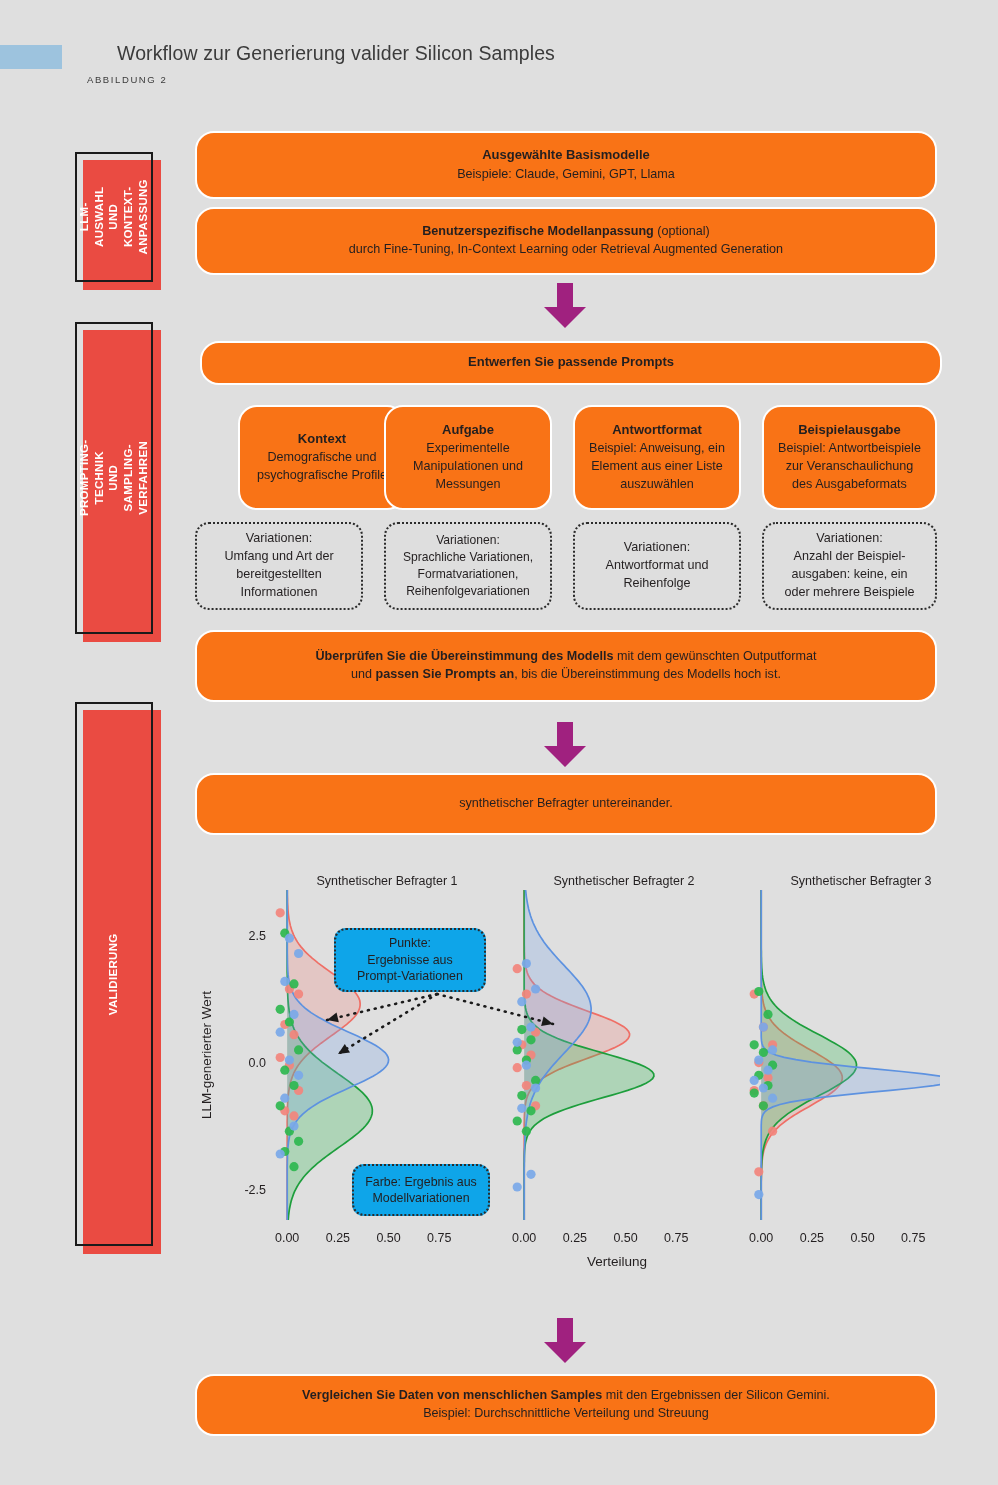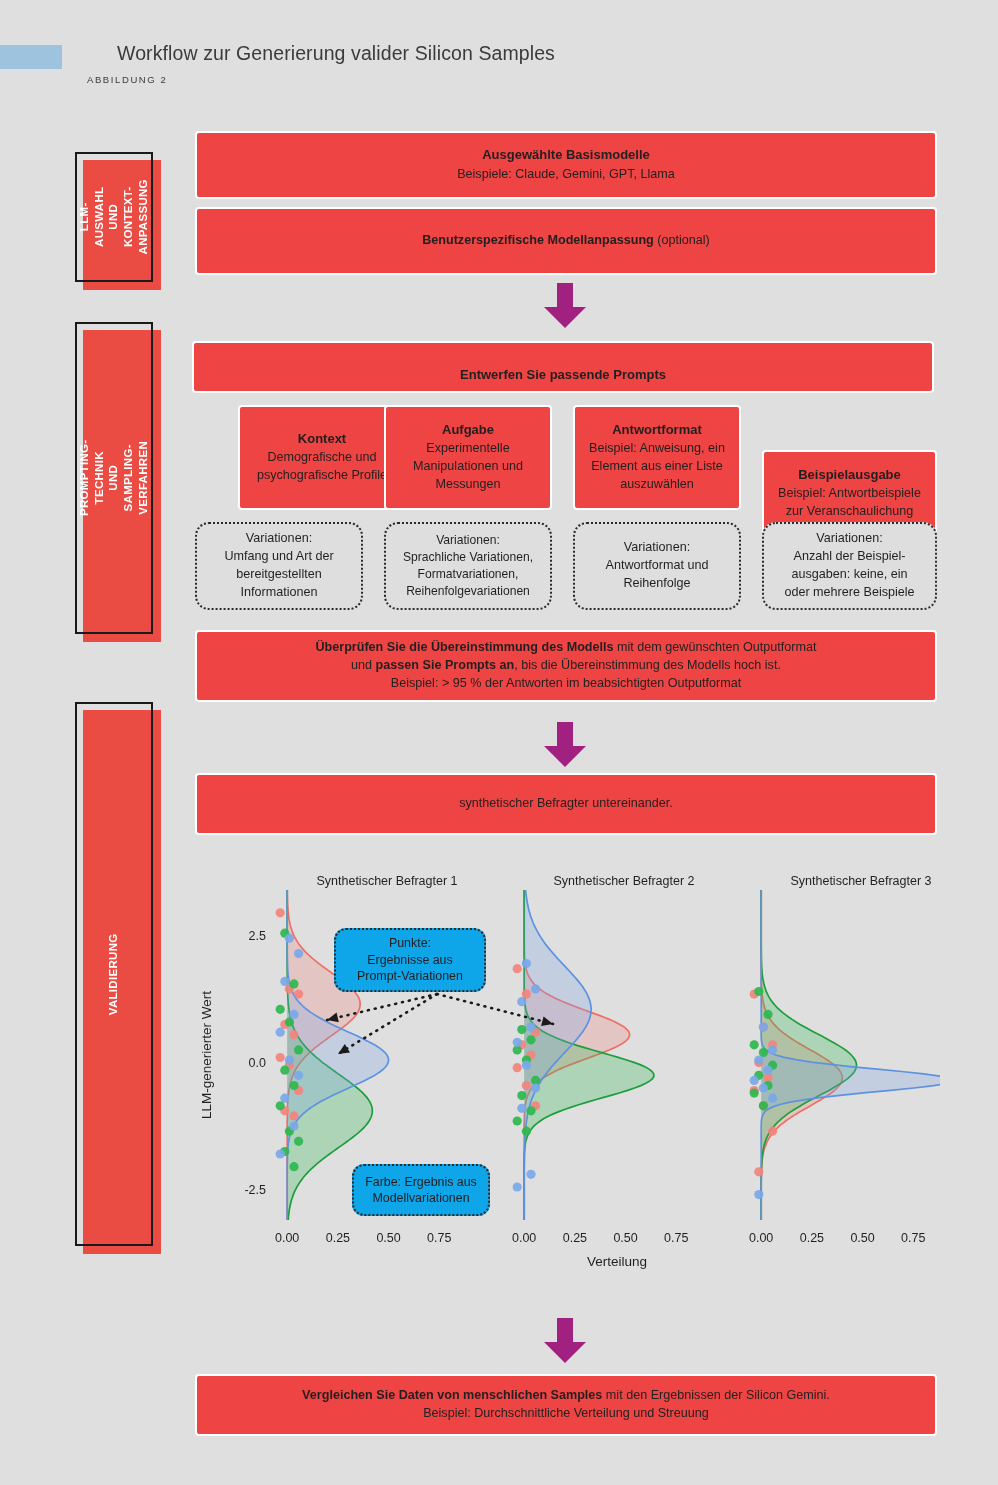--- a/index.html
+++ b/index.html
@@ -28,23 +28,23 @@
     color:#ffffff;font-weight:bold;font-size:11.5px;line-height:1.28;
     letter-spacing:.3px;text-align:center;
   }
   #phase-1{left:75px;top:152px;width:78px;height:130px;}
   #phase-2{left:75px;top:322px;width:78px;height:312px;}
   #phase-3{left:75px;top:702px;width:78px;height:544px;}
 
   
   .box{
     position:absolute;
-    background:#ef4444;
+    background:#f97316;
     border:2.5px solid #ffffff;
-    border-radius:4px;
+    border-radius:19px;
     box-sizing:border-box;
     display:flex;flex-direction:column;align-items:center;justify-content:center;
     text-align:center;
     font-size:12.6px;line-height:1.42;
     color:#231f20;
     padding:6px 12px;
   }
   .box .t-bold{font-weight:bold;}
   .box .ttl{font-weight:bold;font-size:13px;margin-bottom:1px;}
   .dotted{
@@ -119,29 +119,30 @@
 
 <div class="box" style="left:195px;top:131px;width:742px;height:68px;">
   <div class="ttl">Ausgewählte Basismodelle</div>
   <div>Beispiele: Claude, Gemini, GPT, Llama</div>
 </div>
 
 <div class="box" style="left:195px;top:207px;width:742px;height:68px;">
   <div>
     <span class="t-bold">Benutzerspezifische Modellanpassung</span><span> (optional)</span>
   </div>
+  <div>durch Fine-Tuning, In-Context Learning oder Retrieval Augmented Generation</div>
 </div>
 
 <div class="arrow" style="left:539px;top:283px;">
   <svg width="52" height="46" viewBox="0 0 52 46">
     <polygon points="18,0 34,0 34,24 47,24 26,45 5,24 18,24" fill="#a0217f"></polygon>
   </svg>
 </div>
 
-<div class="box" style="left:192px;top:341px;width:742px;height:52px;justify-content:flex-end;">
+<div class="box" style="left:200px;top:341px;width:742px;height:44px;">
   <div class="ttl">Entwerfen Sie passende Prompts</div>
 </div>
 
 <div class="box" style="left:195px;top:405px;width:168px;height:105px;margin-left:43px;">
   <div class="ttl">Kontext</div>
   <div style="white-space:pre-line;">Demografische und
 psychografische Profile</div>
 </div>
 <div class="box dotted" style="left:195px;top:522px;width:168px;height:88px;">
   <div style="white-space:pre-line;">Variationen:
@@ -168,41 +169,40 @@
   <div style="white-space:pre-line;">Beispiel: Anweisung, ein
 Element aus einer Liste
 auszuwählen</div>
 </div>
 <div class="box dotted" style="left:573px;top:522px;width:168px;height:88px;">
   <div style="white-space:pre-line;">Variationen:
 Antwortformat und
 Reihenfolge</div>
 </div>
 
-<div class="box" style="left:762px;top:405px;width:175px;height:105px;margin-top:45px;">
+<div class="box" style="left:762px;top:405px;width:175px;height:105px;">
   <div class="ttl">Beispielausgabe</div>
   <div style="white-space:pre-line;">Beispiel: Antwortbeispiele
 zur Veranschaulichung
 des Ausgabeformats</div>
 </div>
 <div class="box dotted" style="left:762px;top:522px;width:175px;height:88px;">
   <div style="white-space:pre-line;">Variationen:
 Anzahl der Beispiel-
 ausgaben: keine, ein
 oder mehrere Beispiele</div>
 </div>
 
 <div class="box" style="left:195px;top:630px;width:742px;height:72px;">
   <div>
     <span class="t-bold">Überprüfen Sie die Übereinstimmung des Modells</span><span> mit dem gewünschten Outputformat</span>
   </div>
   <div>
     <span>und </span><span class="t-bold">passen Sie Prompts an</span><span>, bis die Übereinstimmung des Modells hoch ist.</span>
   </div>
-  <div>Beispiel: &gt; 95 % der Antworten im beabsichtigten Outputformat</div>
 </div>
 
 <div class="arrow" style="left:539px;top:722px;">
   <svg width="52" height="46" viewBox="0 0 52 46">
     <polygon points="18,0 34,0 34,24 47,24 26,45 5,24 18,24" fill="#a0217f"></polygon>
   </svg>
 </div>
 
 <div class="box" style="left:195px;top:773px;width:742px;height:62px;">
   <div>synthetischer Befragter untereinander.</div>

